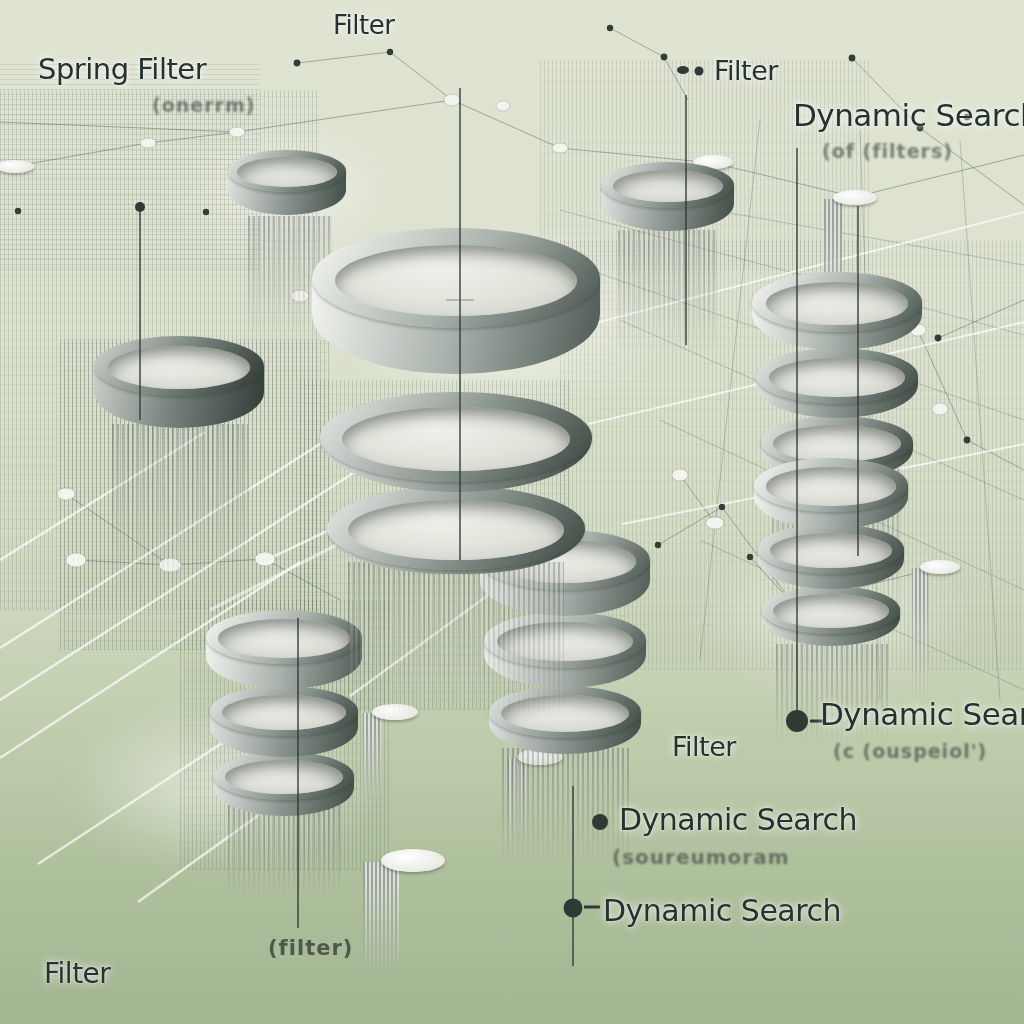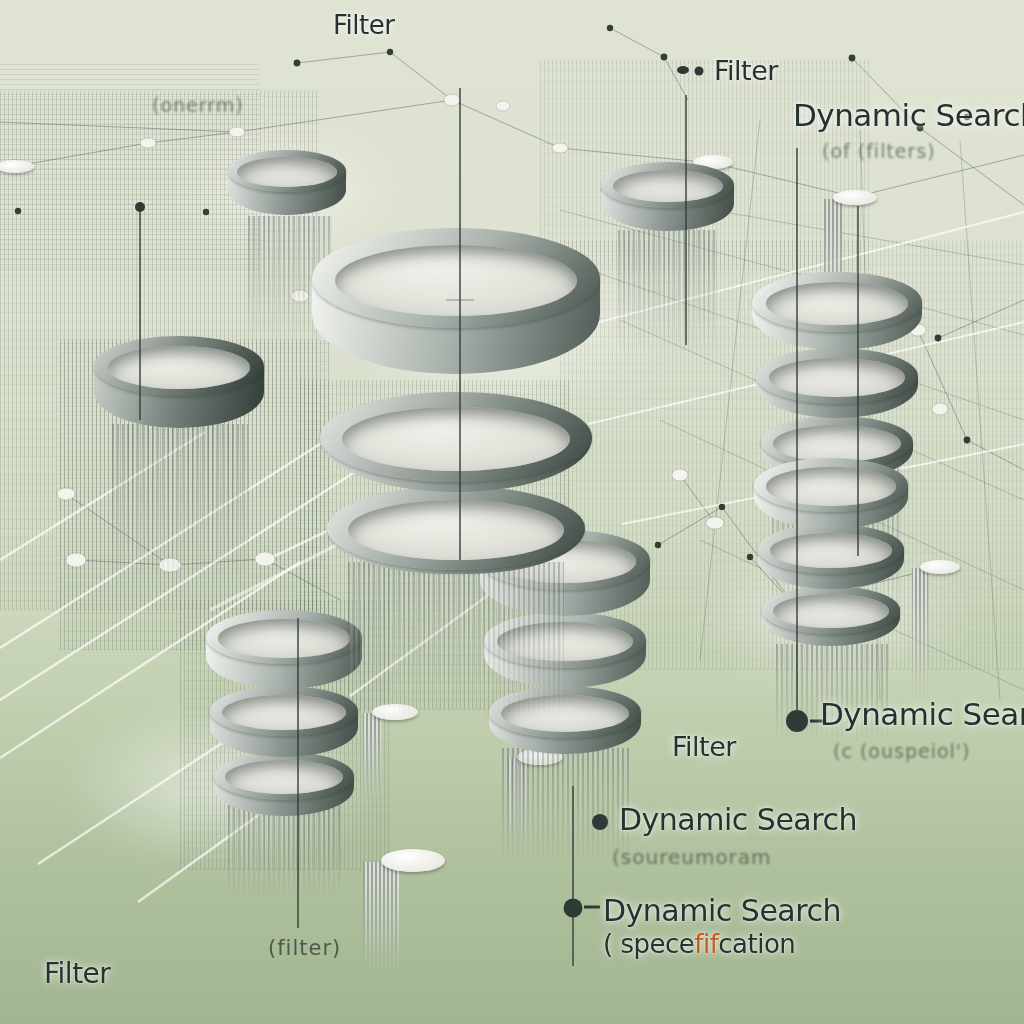--- a/index.html
+++ b/index.html
@@ -37,21 +37,21 @@
   .pin .shaft{position:absolute;left:50%;transform:translateX(-50%);
     background:repeating-linear-gradient(90deg,#99a29b 0 2px,#dde1da 2px 4px);
     -webkit-mask-image:linear-gradient(to bottom,#000 15%,transparent);
     mask-image:linear-gradient(to bottom,#000 15%,transparent);}
   .pin .cap{position:absolute;left:0;top:0;border-radius:50%;
     background:radial-gradient(ellipse at 40% 35%,#ffffff,#e9ebe4 70%,#cfd3c9);
     box-shadow:0 2px 3px rgba(40,50,44,.35);}
   
   .lbl{position:absolute;color:#243230;white-space:nowrap;letter-spacing:-.5px;
     text-shadow:0 0 8px rgba(255,255,255,.95),0 0 2px rgba(255,255,255,.85);}
-  .sub{position:absolute;color:rgba(52,63,57,.62);white-space:nowrap;filter:blur(1.1px);letter-spacing:1px;}
+  .sub{position:absolute;color:rgba(52,63,57,.62);white-space:nowrap;filter:blur(1.1px);letter-spacing:1px;font-weight:bold;}
   .accent{color:#c05a1e;}
 </style>
 </head>
 <body>
 
 <div id="canvas">
 
   <div class="glare" style="left:330px;top:230px;width:360px;height:190px;"></div>
   <div class="glare" style="left:170px;top:130px;width:230px;height:120px;"></div>
   <div class="glare" style="left:690px;top:540px;width:280px;height:150px;"></div>
@@ -286,35 +286,35 @@
       <circle cx="600" cy="822" r="8"></circle>
       <circle cx="573" cy="908" r="9.5"></circle>
     </g>
     <g stroke="#2e3a35" stroke-width="3">
       <path d="M810 721 H824"></path>
       <path d="M584 907 H600"></path>
     </g>
   </svg>
 
   <div style="position:absolute;inset:0;z-index:50;">
+    <div class="lbl" style="left:38px;top:52px;font-size:29px;">Spring Filter</div>
     <div class="sub" style="left:152px;top:94px;font-size:19px;">(onerrm)</div>
 
     <div class="lbl" style="left:333px;top:10px;font-size:26px;">Filter</div>
 
     <div class="lbl" style="left:714px;top:55px;font-size:27px;">Filter</div>
     <div class="lbl" style="left:793px;top:97px;font-size:31px;">Dynamic Search</div>
     <div class="sub" style="left:822px;top:140px;font-size:19px;">(of (filters)</div>
 
     <div class="lbl" style="left:672px;top:731px;font-size:27px;">Filter</div>
     <div class="lbl" style="left:820px;top:696px;font-size:31px;">Dynamic Search</div>
     <div class="sub" style="left:833px;top:740px;font-size:19px;">(c (ouspeiol')</div>
 
     <div class="lbl" style="left:619px;top:802px;font-size:30px;">Dynamic Search</div>
     <div class="sub" style="left:612px;top:845px;font-size:20px;">(soureumoram</div>
 
     <div class="lbl" style="left:603px;top:893px;font-size:30px;">Dynamic Search</div>
-    <div class="lbl" style="left:603px;top:929px;font-size:26px;"><span>( spece</span><span class="accent">fif</span><span>cation</span></div>
 
     <div class="lbl" style="left:44px;top:957px;font-size:28px;">Filter</div>
     <div class="sub" style="left:268px;top:936px;font-size:21px;filter:blur(.7px);color:rgba(45,56,50,.75);">(filter)</div>
   </div>
 
 </div>
 
 </body></html>

